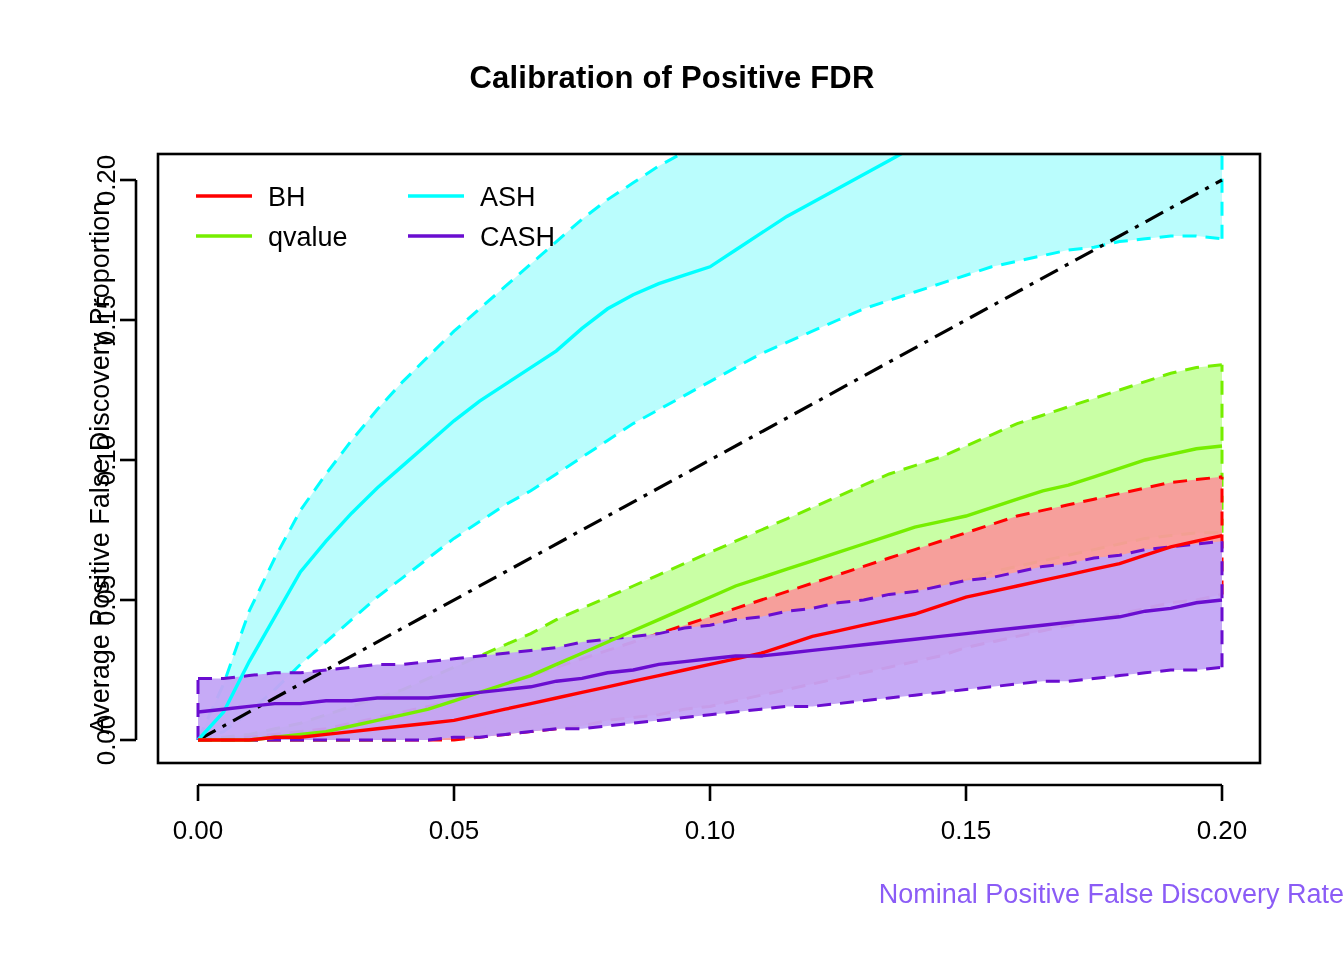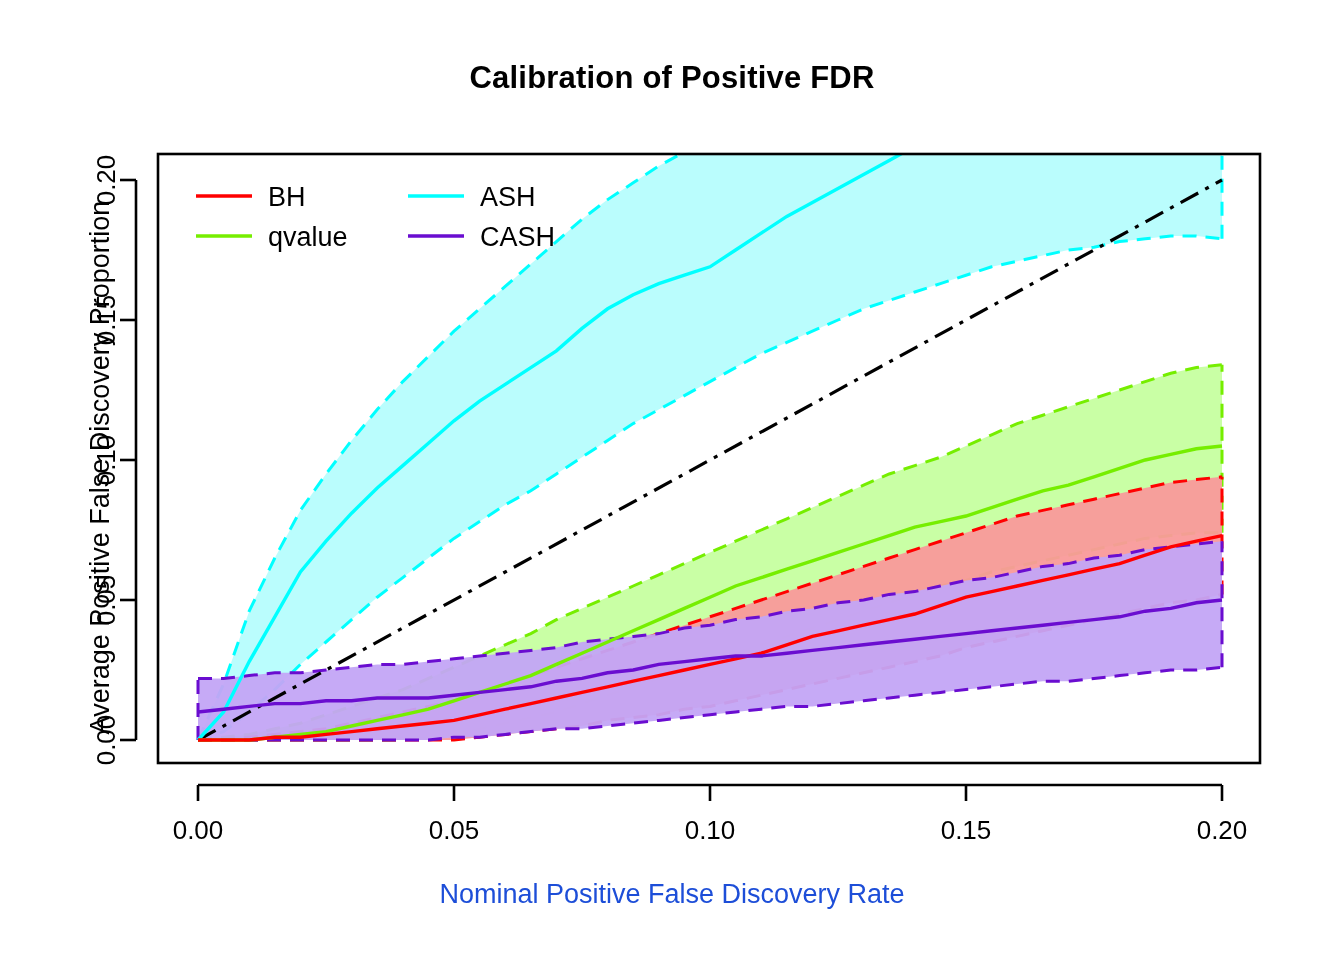--- a/index.html
+++ b/index.html
@@ -3,22 +3,22 @@
 <meta charset="utf-8">
 <style>
   html,body{margin:0;padding:0;background:#ffffff;}
   body{width:1344px;height:960px;font-family:"Liberation Sans",sans-serif;overflow:hidden;}
   #root{position:relative;width:1074px;height:960px;background:#fff;}
   #chart-title{
     position:absolute;left:0;top:60px;width:1344px;text-align:center;
     font-size:31px;font-weight:bold;color:#000;letter-spacing:0.2px;
   }
   #xlabel{
-    position:absolute;left:0;top:879px;width:1344px;text-align:center;
-    font-size:27px;color:#1d4ed8;
+    position:absolute;left:0;top:879px;width:1344px;text-align:right;
+    font-size:27px;color:#8b5cf6;
   }
   #ylabel{
     position:absolute;left:-300px;top:452px;width:800px;text-align:center;
     font-size:27px;color:#000;transform:rotate(-90deg);transform-origin:50% 50%;
   }
   #plot-svg{position:absolute;left:0;top:0;}
   .tick-label{font-family:"Liberation Sans",sans-serif;font-size:26px;fill:#000;}
   .legend-label{font-family:"Liberation Sans",sans-serif;font-size:27px;fill:#000;}
 </style>
 </head>

